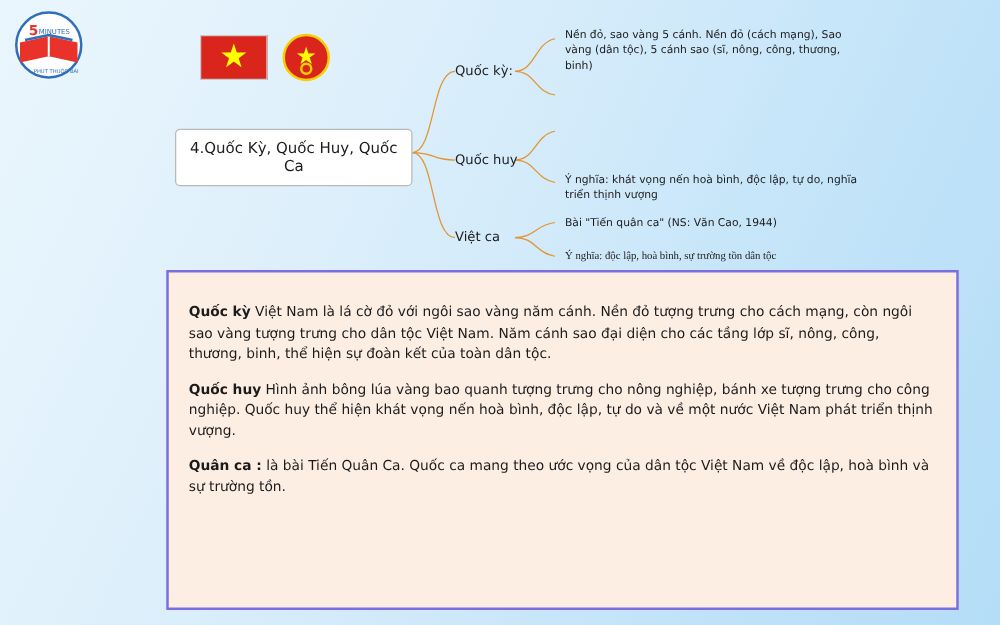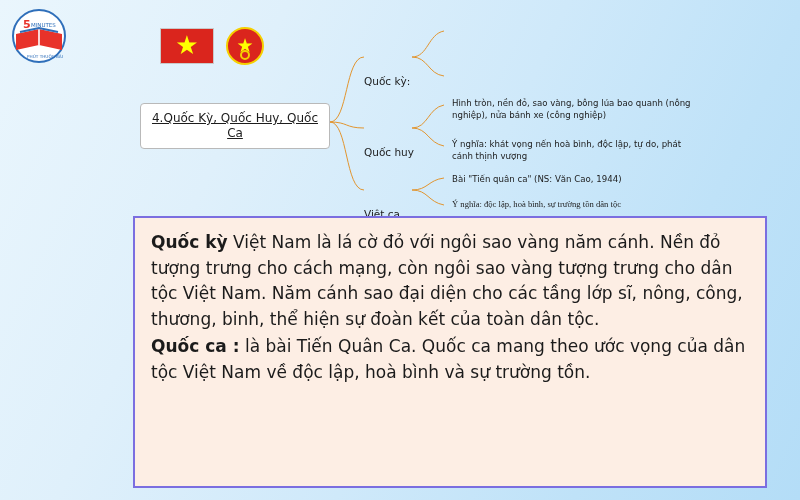--- a/index.html
+++ b/index.html
@@ -40,21 +40,20 @@
     padding: 7px 10px;
     line-height: 1.25;
     box-sizing: border-box;
   }
   #root-node {
     left: 140px;
     top: 103px;
     width: 190px;
     text-align: center;
     font-size: 12px;
-    text-decoration: underline;
   }
   .flag-row {
     position: absolute;
     left: 160px;
     top: 22px;
     width: 150px;
     height: 48px;
     display: flex;
     align-items: center;
     gap: 12px;
@@ -96,21 +95,20 @@
     border: 2px solid #f5d000;
     border-radius: 50%;
     box-sizing: border-box;
   }
 
   .branch-label {
     position: absolute;
     font-size: 10.5px;
     color: #1c1c1c;
     white-space: nowrap;
-    margin-top: 24px;
   }
   .leaf {
     position: absolute;
     font-size: 8.6px;
     color: #1c1c1c;
     line-height: 1.45;
     width: 240px;
   }
   svg#connectors {
     position: absolute;
@@ -127,22 +125,22 @@
     left: 133px;
     top: 216px;
     width: 634px;
     height: 272px;
     background: #fdeee4;
     border: 2px solid #7b6ee0;
     box-sizing: border-box;
     padding: 12px 16px 10px 16px;
   }
   #panel p {
-    margin: 0 0 2px 0;
-    font-size: 17px;
+    margin: 12px 0 2px 0;
+    font-size: 11px;
     line-height: 1.5;
     color: #1b1b1b;
   }
   #panel b { font-weight: bold; }
 </style>
 </head>
 <body>
 
 <div id="page">
 
@@ -190,33 +188,34 @@
   <div class="branch-label" style="left:364px; top:51px;">
     <span>Quốc kỳ:</span>
   </div>
   <div class="branch-label" style="left:364px; top:122px;">
     <span>Quốc huy</span>
   </div>
   <div class="branch-label" style="left:364px; top:184px;">
     <span>Việt ca</span>
   </div>
 
-
-  <div class="leaf" style="left:452px; top:97px;">
-    <span>Hình tròn, nền đỏ, sao vàng, bông lúa bao quanh (nông nghiệp), nửa bánh xe (công nghiệp)</span>
-  </div>
+  <div class="leaf" style="left:452px; top:22px;">
+    <span>Nền đỏ, sao vàng 5 cánh. Nền đỏ (cách mạng), Sao vàng (dân tộc), 5 cánh sao (sĩ, nông, công, thương, binh)</span>
+  </div>
+
   <div class="leaf" style="left:452px; top:138px;">
-    <span>Ý nghĩa: khát vọng nến hoà bình, độc lập, tự do, phát cánh thịnh vượng</span>
+    <span>Ý nghĩa: khát vọng nến hoà bình, độc lập, tự do, nghĩa triển thịnh vượng</span>
   </div>
 
   <div class="leaf" style="left:452px; top:173px;">
     <span>Bài "Tiến quân ca" (NS: Văn Cao, 1944)</span>
   </div>
   <div class="leaf" style="left:452px; top:198px;font-family:Liberation Serif, serif;">
     <span>Ý nghĩa: độc lập, hoà bình, sự trường tồn dân tộc</span>
   </div>
 
   <div id="panel">
     <p><b>Quốc kỳ</b><span> Việt Nam là lá cờ đỏ với ngôi sao vàng năm cánh. Nền đỏ tượng trưng cho cách mạng, còn ngôi sao vàng tượng trưng cho dân tộc Việt Nam. Năm cánh sao đại diện cho các tầng lớp sĩ, nông, công, thương, binh, thể hiện sự đoàn kết của toàn dân tộc.</span></p>
-    <p><b>Quốc ca :</b><span> là bài Tiến Quân Ca. Quốc ca mang theo ước vọng của dân tộc Việt Nam về độc lập, hoà bình và sự trường tồn.</span></p>
+    <p><b>Quốc huy</b><span> Hình ảnh bông lúa vàng bao quanh tượng trưng cho nông nghiệp, bánh xe tượng trưng cho công nghiệp. Quốc huy thể hiện khát vọng nến hoà bình, độc lập, tự do và về một nước Việt Nam phát triển thịnh vượng.</span></p>
+    <p><b>Quân ca :</b><span> là bài Tiến Quân Ca. Quốc ca mang theo ước vọng của dân tộc Việt Nam về độc lập, hoà bình và sự trường tồn.</span></p>
   </div>
 
 </div>
 
 </body></html>

